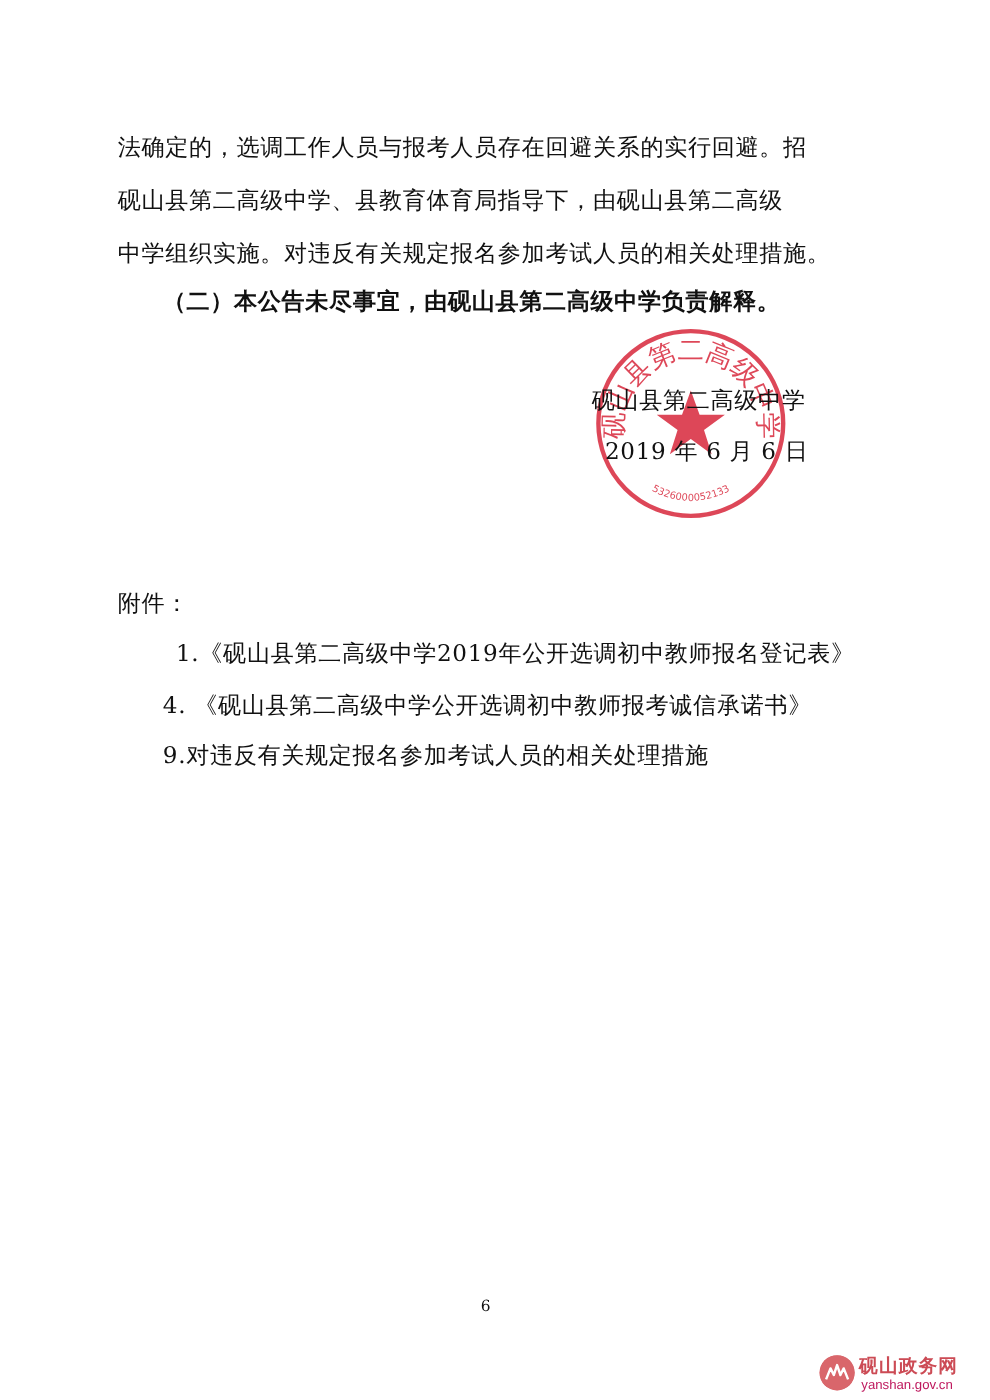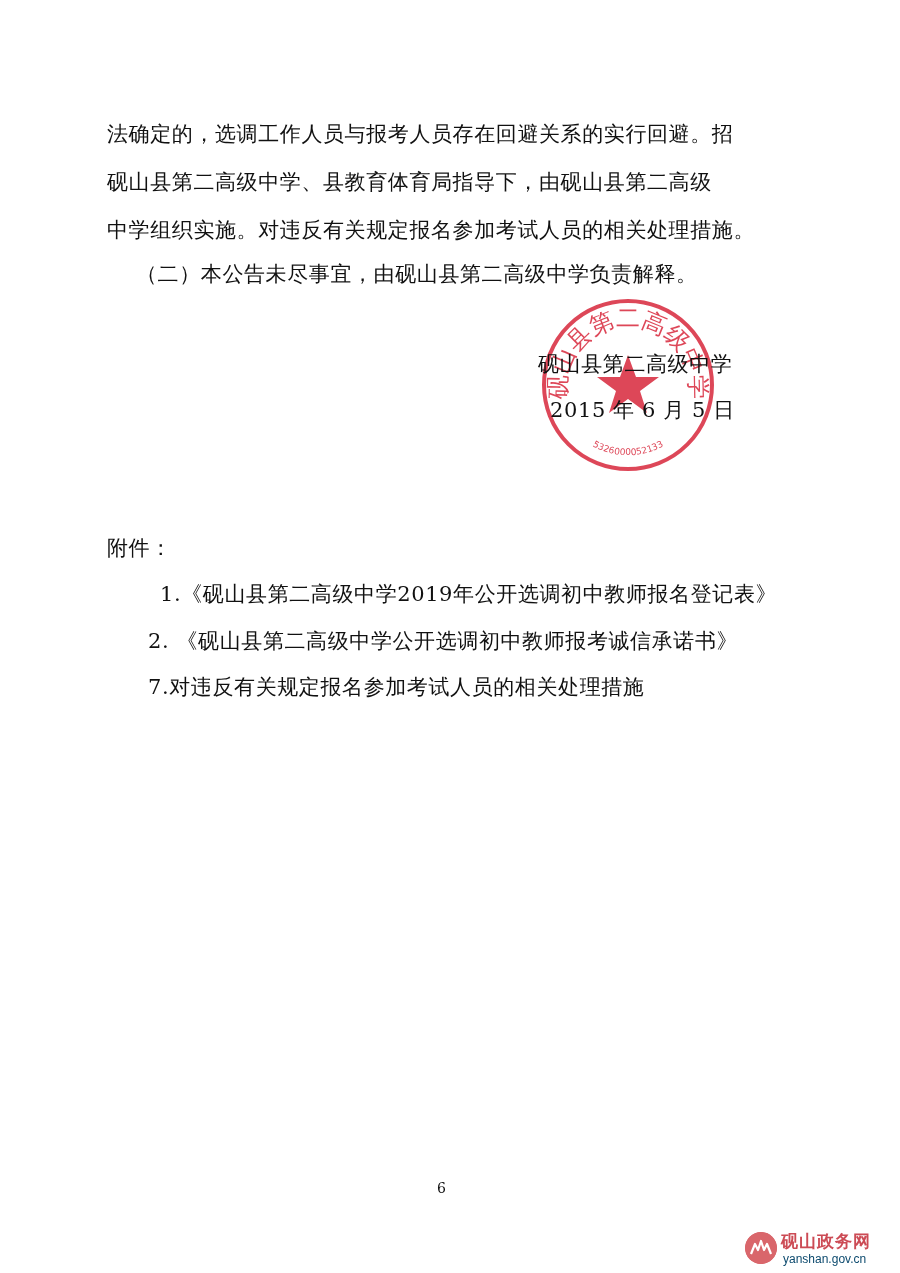--- a/index.html
+++ b/index.html
@@ -4,33 +4,33 @@
   <style>
     html, body { margin: 0; padding: 0; }
     body {
       width: 900px; height: 1273px; background: #ffffff; position: relative; overflow: hidden;
       font-family: "DejaVu Serif", "Liberation Serif", serif; color: #111;
     }
     .line { position: absolute; font-size: 21px; white-space: nowrap; letter-spacing: 0.6px; }
     .p1 { left: 107px; top: 120px; }
     .p2 { left: 107px; top: 168px; }
     .p3 { left: 107px; top: 216px; }
-    .p4 { left: 136px; top: 260px; }
+    .p4 { left: 148px; top: 260px; font-weight: bold; }
     .sig-org { left: 538px; top: 350px; z-index: 3; }
     .sig-date { left: 550px; top: 396px; z-index: 3; }
     .att-head { left: 107px; top: 534px; }
     .att1 { left: 160px; top: 580px; }
     .att2 { left: 148px; top: 627px; }
     .att3 { left: 148px; top: 673px; }
     .page-num { position: absolute; left: 437px; top: 1180px; font-size: 14px; }
     .stamp { position: absolute; left: 540px; top: 297px; width: 176px; height: 176px; z-index: 2; opacity: 0.85; }
     .watermark { position: absolute; left: 745px; top: 1230px; width: 150px; height: 38px; }
     .wm-logo { position: absolute; left: 0; top: 2px; width: 32px; height: 32px; border-radius: 50%; background: #d9666b; }
     .wm-title { position: absolute; left: 36px; top: 0; font-family: "DejaVu Sans", sans-serif; font-weight: bold; font-size: 17px; color: #cc4b55; letter-spacing: 1px; }
-    .wm-url { position: absolute; left: 38px; top: 22px; font-family: "Liberation Sans", sans-serif; font-size: 12px; color: #0c4a6e; }
+    .wm-url { position: absolute; left: 38px; top: 22px; font-family: "Liberation Sans", sans-serif; font-size: 12px; color: #be185d; }
   </style>
 </head>
 <body>
 
 <div class="line p1">法确定的，选调工作人员与报考人员存在回避关系的实行回避。招</div>
 <div class="line p2">砚山县第二高级中学、县教育体育局指导下，由砚山县第二高级</div>
 <div class="line p3">中学组织实施。对违反有关规定报名参加考试人员的相关处理措施。</div>
 <div class="line p4">（二）本公告未尽事宜，由砚山县第二高级中学负责解释。</div>
 
 <svg class="stamp" viewBox="0 0 176 176">
@@ -42,26 +42,26 @@
   <text font-family="DejaVu Sans, sans-serif" font-size="24" fill="#d8283c">
     <textPath href="#ring" startOffset="50%" text-anchor="middle">砚山县第二高级中学</textPath>
   </text>
   <polygon points="88,58 96,80 119,80 100,94 107,116 88,102 69,116 76,94 57,80 80,80" fill="#d8283c"></polygon>
   <text font-family="DejaVu Sans, sans-serif" font-size="9" fill="#d8283c">
     <textPath href="#ringb" startOffset="50%" text-anchor="middle">5326000052133</textPath>
   </text>
 </svg>
 
 <div class="line sig-org">砚山县第二高级中学</div>
-<div class="line sig-date">2015 年 6 月 5 日</div>
+<div class="line sig-date">2019 年 6 月 6 日</div>
 
 <div class="line att-head">附件：</div>
 <div class="line att1">1.《砚山县第二高级中学2019年公开选调初中教师报名登记表》</div>
-<div class="line att2">2. 《砚山县第二高级中学公开选调初中教师报考诚信承诺书》</div>
-<div class="line att3">7.对违反有关规定报名参加考试人员的相关处理措施</div>
+<div class="line att2">4. 《砚山县第二高级中学公开选调初中教师报考诚信承诺书》</div>
+<div class="line att3">9.对违反有关规定报名参加考试人员的相关处理措施</div>
 
 <div class="page-num">6</div>
 
 <div class="watermark">
   <svg class="wm-logo" viewBox="0 0 32 32">
     <circle cx="16" cy="16" r="16" fill="#d9666b"></circle>
     <path d="M6 22 L10 12 L13 18 L16 9 L19 18 L22 12 L26 22" fill="none" stroke="#fff" stroke-width="2.2" stroke-linejoin="round"></path>
   </svg>
   <div class="wm-title">砚山政务网</div>
   <div class="wm-url">yanshan.gov.cn</div>

